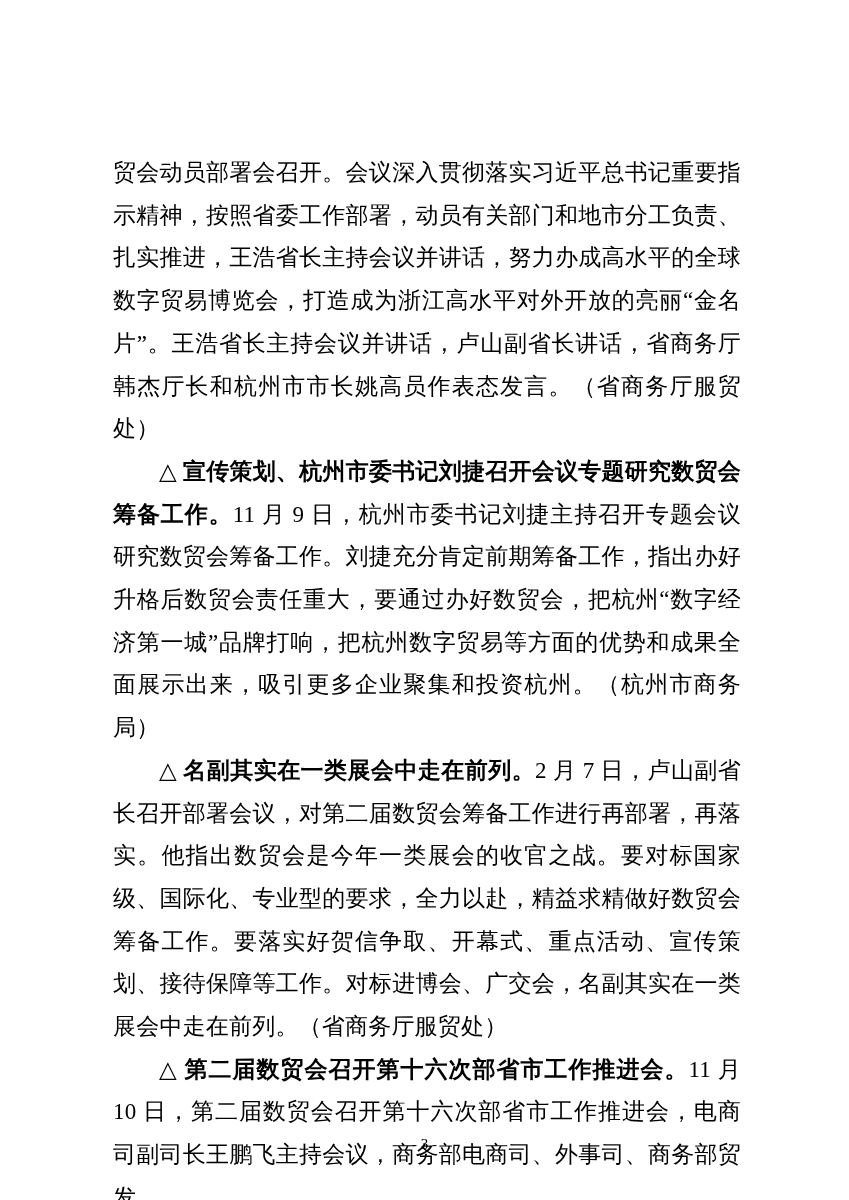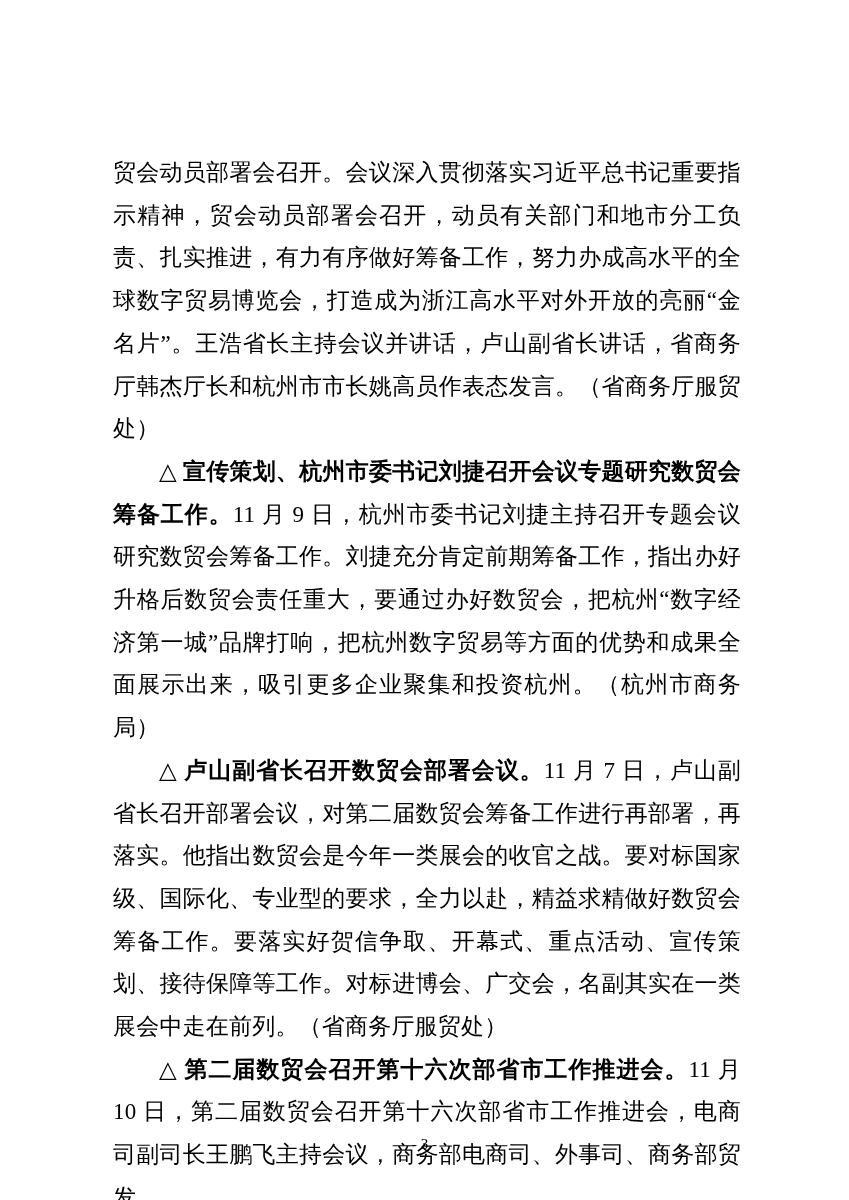--- a/index.html
+++ b/index.html
@@ -50,25 +50,25 @@
     font-family: "Liberation Serif", "DejaVu Serif", serif;
   }
 </style>
 </head>
 <body>
 
 <div class="page">
 
   <div class="content">
 
-    <p class="para no-indent"><span class="para-heading"></span><span>贸会动员部署会召开。会议深入贯彻落实习近平总书记重要指示精神，贸会动员部署会召开，动员有关部门和地市分工负责、扎实推进，有力有序做好筹备工作，努力办成高水平的全球数字贸易博览会，打造成为浙江高水平对外开放的亮丽“金名片”。王浩省长主持会议并讲话，卢山副省长讲话，省商务厅韩杰厅长和杭州市市长姚高员作表态发言。（省商务厅服贸处）</span></p>
+    <p class="para no-indent"><span class="para-heading"></span><span>贸会动员部署会召开。会议深入贯彻落实习近平总书记重要指示精神，按照省委工作部署，动员有关部门和地市分工负责、扎实推进，王浩省长主持会议并讲话，努力办成高水平的全球数字贸易博览会，打造成为浙江高水平对外开放的亮丽“金名片”。王浩省长主持会议并讲话，卢山副省长讲话，省商务厅韩杰厅长和杭州市市长姚高员作表态发言。（省商务厅服贸处）</span></p>
 
     <p class="para"><span class="para-heading">△ 宣传策划、杭州市委书记刘捷召开会议专题研究数贸会筹备工作。</span><span>11 月 9 日，杭州市委书记刘捷主持召开专题会议研究数贸会筹备工作。刘捷充分肯定前期筹备工作，指出办好升格后数贸会责任重大，要通过办好数贸会，把杭州“数字经济第一城”品牌打响，把杭州数字贸易等方面的优势和成果全面展示出来，吸引更多企业聚集和投资杭州。（杭州市商务局）</span></p>
 
-    <p class="para"><span class="para-heading">△ 卢山副省长召开数贸会部署会议。</span><span>11 月 7 日，卢山副省长召开部署会议，对第二届数贸会筹备工作进行再部署，再落实。他指出数贸会是今年一类展会的收官之战。要对标国家级、国际化、专业型的要求，全力以赴，精益求精做好数贸会筹备工作。要落实好贺信争取、开幕式、重点活动、宣传策划、接待保障等工作。对标进博会、广交会，名副其实在一类展会中走在前列。（省商务厅服贸处）</span></p>
+    <p class="para"><span class="para-heading">△ 名副其实在一类展会中走在前列。</span><span>2 月 7 日，卢山副省长召开部署会议，对第二届数贸会筹备工作进行再部署，再落实。他指出数贸会是今年一类展会的收官之战。要对标国家级、国际化、专业型的要求，全力以赴，精益求精做好数贸会筹备工作。要落实好贺信争取、开幕式、重点活动、宣传策划、接待保障等工作。对标进博会、广交会，名副其实在一类展会中走在前列。（省商务厅服贸处）</span></p>
 
     <p class="para"><span class="para-heading">△ 第二届数贸会召开第十六次部省市工作推进会。</span><span>11 月 10 日，第二届数贸会召开第十六次部省市工作推进会，电商司副司长王鹏飞主持会议，商务部电商司、外事司、商务部贸发</span></p>
 
   </div>
 
   <div class="footer">
     <span>- 3 -</span>
   </div>
 
 </div>

